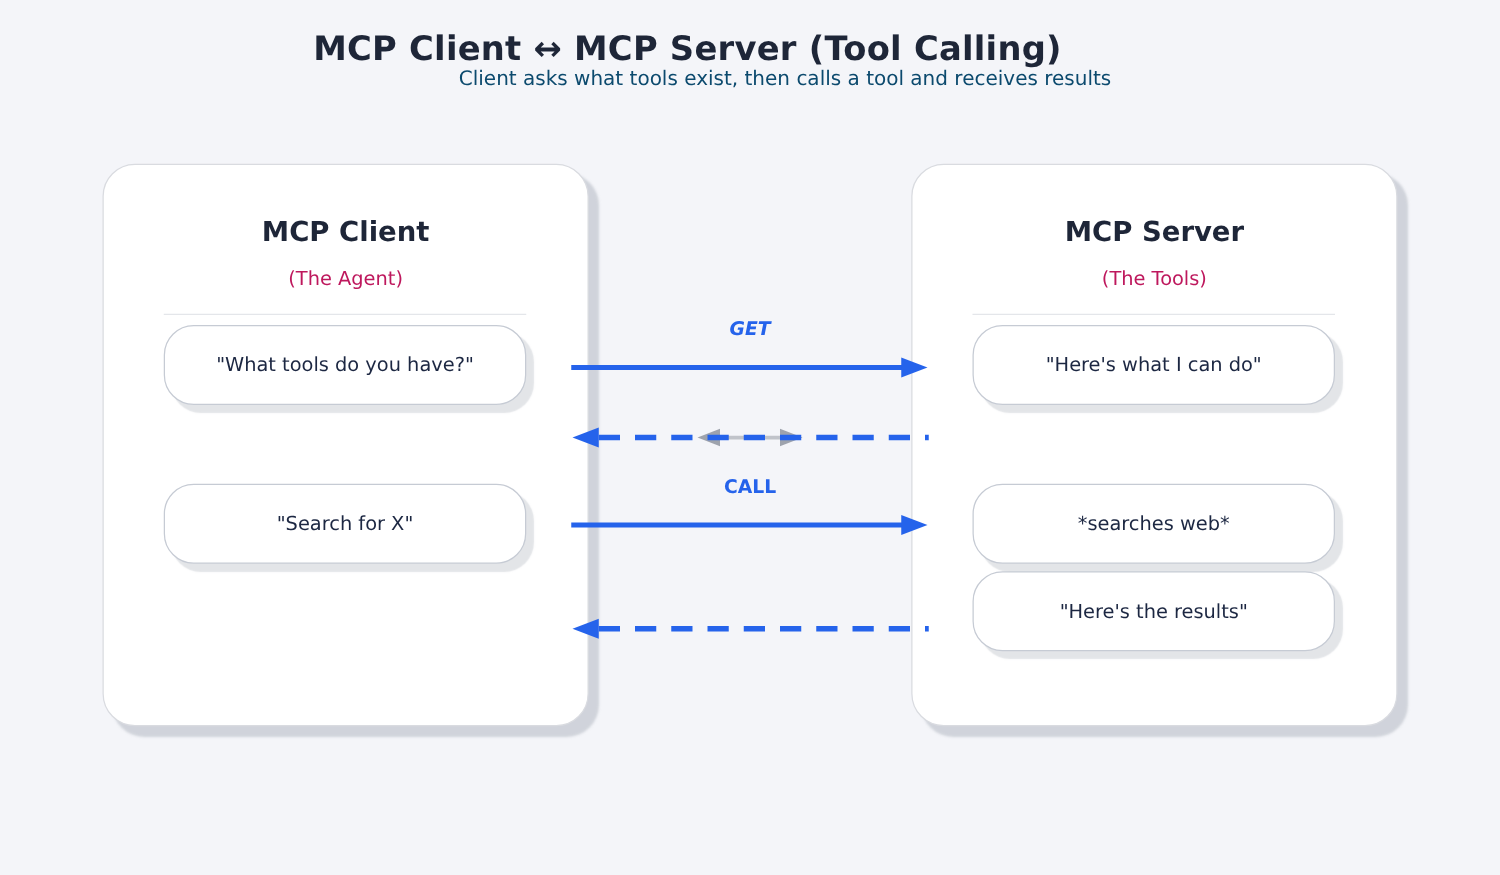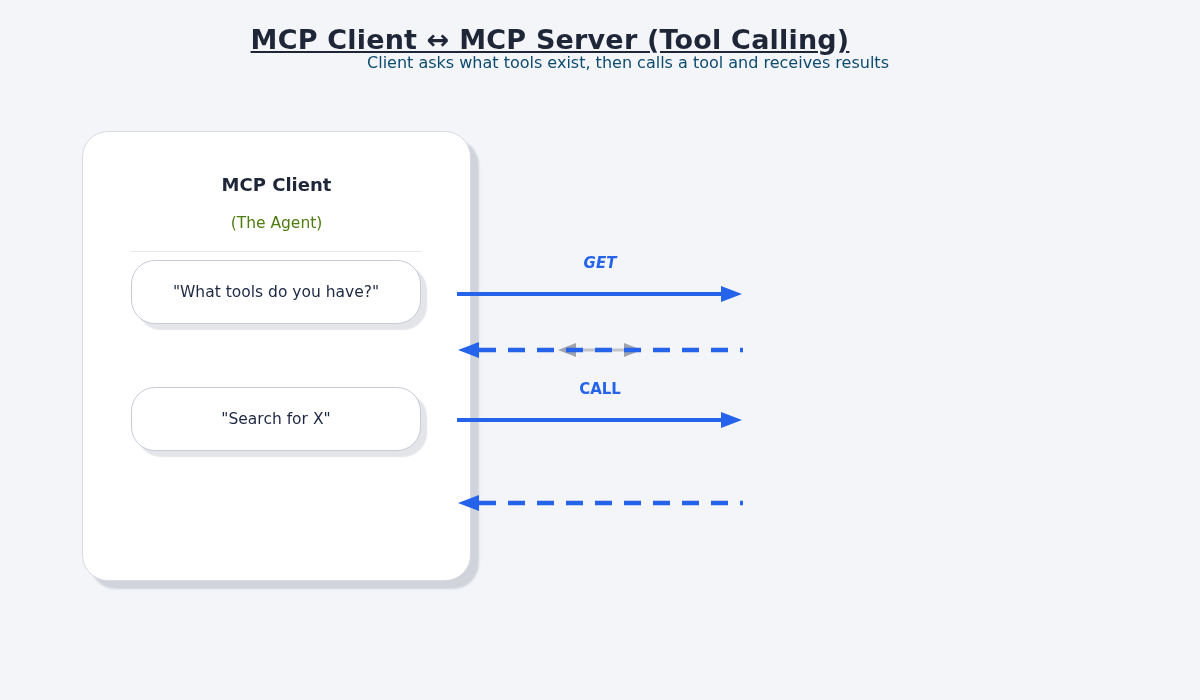--- a/index.html
+++ b/index.html
@@ -1,43 +1,43 @@
 <!DOCTYPE html>
 <html><head>
 <meta charset="utf-8">
 <style>
   html, body { margin:0; padding:0; width:1200px; height:700px; }
   body { background:#f4f5f9; font-family:"DejaVu Sans", "Liberation Sans", sans-serif; }
   .stage { position:relative; width:1200px; height:700px; overflow:hidden; }
 
   .title {
     position:absolute; top:24px; left:0; width:1100px; text-align:center;
-    font-size:27px; font-weight:700; color:#1e2638; letter-spacing:0.2px;text-decoration:underline;
+    font-size:27px; font-weight:700; color:#1e2638; letter-spacing:0.2px;
   }
   .subtitle {
     position:absolute; top:53px; left:0; width:1200px; text-align:center;
     font-size:16px; color:#0c4a6e;margin-left:28px;
   }
 
   .card {
     position:absolute; top:131px; width:389px; height:450px;
     background:#ffffff; border:1.5px solid #d9dbe0; border-radius:26px;
     box-shadow:8px 8px 2px rgba(165,170,182,0.45);
     box-sizing:border-box;
   }
   .card.left  { left:82px; }
   .card.right { left:729px; }
 
   .card-title {
     position:absolute; top:42px; left:0; width:100%; text-align:center;
-    font-size:18px; font-weight:700; color:#1e2638;
+    font-size:22px; font-weight:700; color:#1e2638;
   }
   .card-subtitle {
     position:absolute; top:82px; left:0; width:100%; text-align:center;
-    font-size:15.5px; color:#4d7c0f;
+    font-size:15.5px; color:#be185d;
   }
   .card-divider {
     position:absolute; top:119px; left:48px; width:290px; height:0;
     border-top:1px solid #e4e6ea;
   }
 
   .bubble {
     position:absolute; left:48px; width:290px; height:64px;
     background:#ffffff; border:1.5px solid #c6cbd4; border-radius:24px;
     box-shadow:6px 6px 1px rgba(175,180,190,0.35);
@@ -68,20 +68,28 @@
   <div class="subtitle">Client asks what tools exist, then calls a tool and receives results</div>
 
   <div class="card left">
     <div class="card-title">MCP Client</div>
     <div class="card-subtitle">(The Agent)</div>
     <div class="card-divider"></div>
     <div class="bubble b1">"What tools do you have?"</div>
     <div class="bubble b2">"Search for X"</div>
   </div>
 
+  <div class="card right">
+    <div class="card-title">MCP Server</div>
+    <div class="card-subtitle">(The Tools)</div>
+    <div class="card-divider"></div>
+    <div class="bubble b1">"Here's what I can do"</div>
+    <div class="bubble b2">*searches web*</div>
+    <div class="bubble b3">"Here's the results"</div>
+  </div>
 
   <div class="arrow-label lbl-get">GET</div>
   <div class="arrow-label lbl-call">CALL</div>
 
   <svg class="arrows-svg" viewBox="0 0 300 460">
 
     <g>
       <line x1="7" y1="164" x2="273" y2="164" stroke="#2563eb" stroke-width="4"></line>
       <polygon points="292,164 271,156 271,172" fill="#2563eb"></polygon>
     </g>

